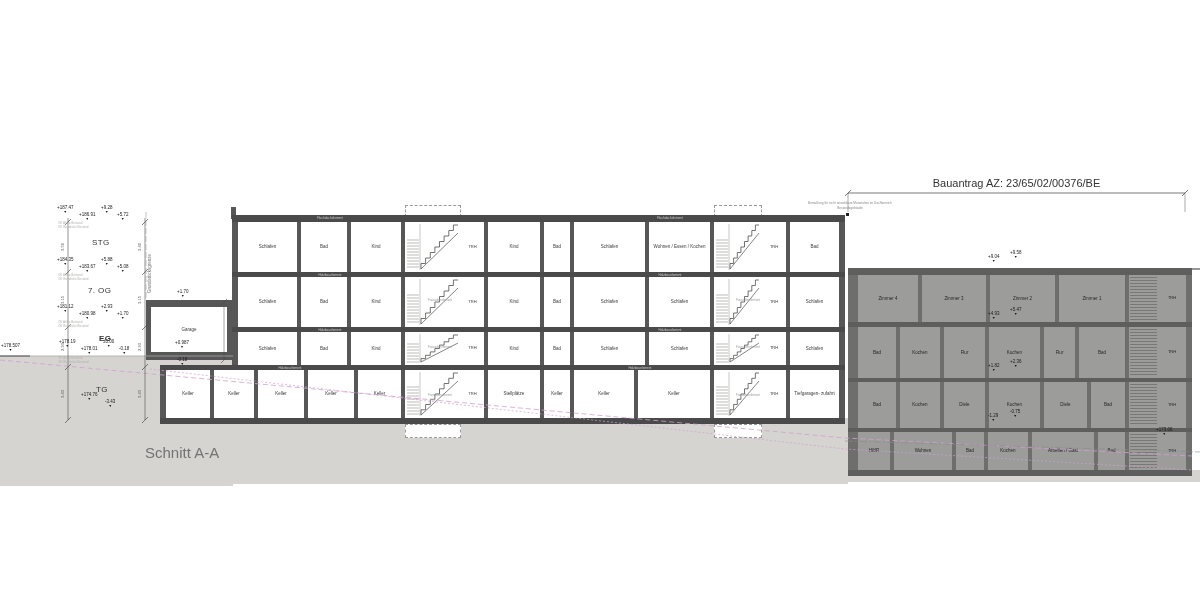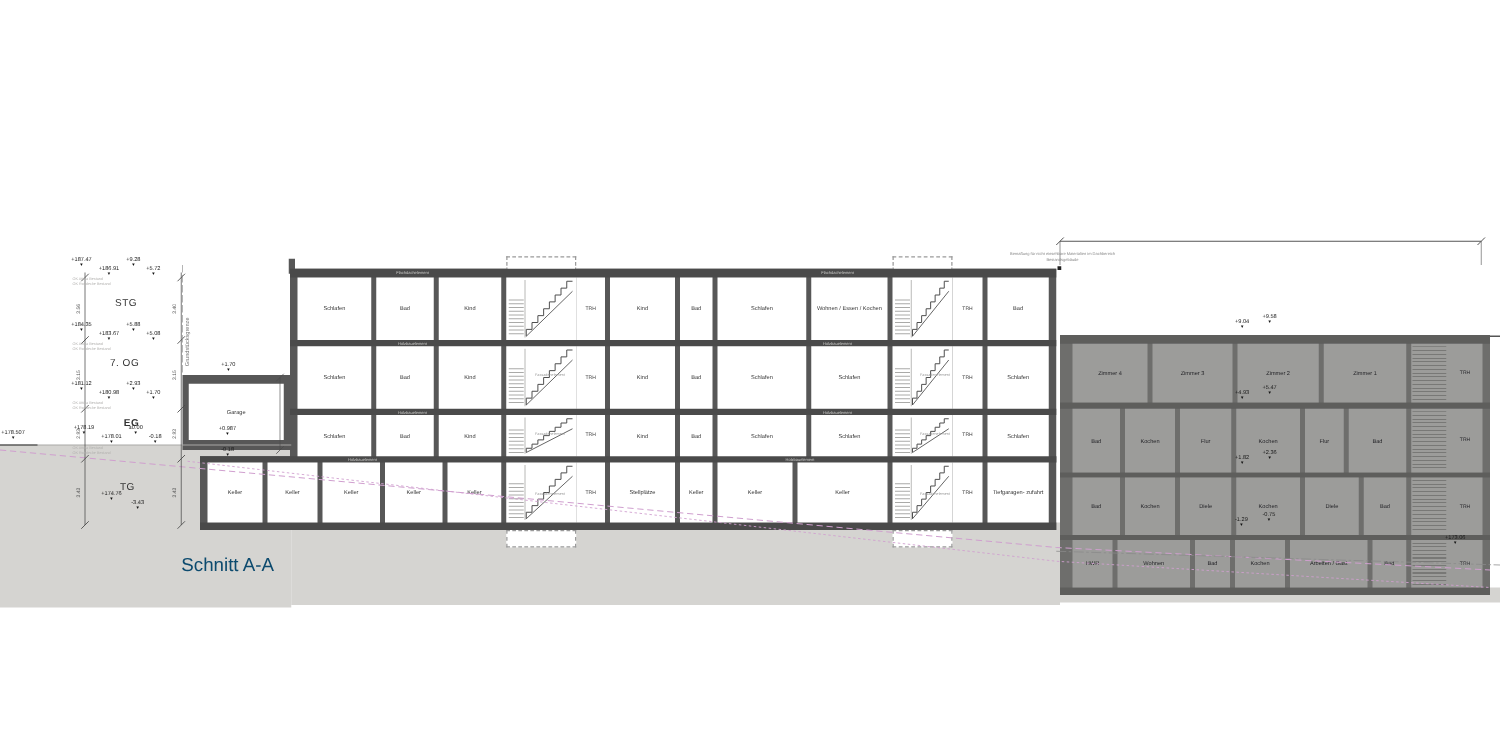--- a/index.html
+++ b/index.html
@@ -17,30 +17,31 @@
   .stairbox{position:absolute;background:#fff;z-index:10;}
   .dashedbox{position:absolute;border:0.8px dashed #9a9a9a;background:#fff;z-index:6;box-sizing:border-box;}
   .trh-hatch{position:absolute;z-index:11;
         background:repeating-linear-gradient(to bottom,#787876 0,#787876 0.8px,transparent 0.8px,transparent 3px);}
   .ev{position:absolute;font-size:4.5px;color:#1a1a1a;line-height:1;text-align:center;white-space:nowrap;z-index:30;}
   .ev::after{content:"▼";display:block;font-size:3.5px;margin-top:0.5px;color:#111;}
   .slabel{position:absolute;font-size:3.2px;color:#c9c9c7;text-align:center;white-space:nowrap;z-index:12;width:80px;}
   .stairlabel{position:absolute;font-size:3px;color:#999;white-space:nowrap;z-index:12;width:30px;text-align:center;}
   .flabel{position:absolute;font-size:8px;color:#333;letter-spacing:0.4px;z-index:30;}
   .subann{position:absolute;font-size:3px;color:#b3b2b0;line-height:1.3;white-space:nowrap;z-index:30;}
-  .title{position:absolute;left:145px;top:444px;font-size:15px;color:#0c4a6e;z-index:40;}
+  .title{position:absolute;left:145px;top:444px;font-size:15px;color:#737373;z-index:40;}
   .bauantrag{position:absolute;left:848px;top:177px;width:337px;text-align:center;font-size:11px;color:#333;z-index:40;}
   .note{position:absolute;left:786px;width:128px;text-align:center;font-size:3.2px;color:#8a8a8a;z-index:40;line-height:1.2;}
   #overlay{position:absolute;left:0;top:0;z-index:20;pointer-events:none;}
 </style>
 </head>
 <body>
 
 <div id="canvas">
   <div class="title">Schnitt A-A</div>
+  <div class="bauantrag">Bauantrag AZ: 23/65/02/00376/BE</div>
   <div class="note" style="top:202px">Bemaßung für nicht einsehbare Materialien im Dachbereich</div>
   <div class="note" style="top:207px">Bestandsgebäude</div>
 <div class="terrain" style="position: absolute; left: 0px; top: 356px; width: 233px; height: 130px;"></div>
     <div class="terrain" style="position: absolute; left: 233px; top: 418px; width: 615px; height: 66px;"></div>
     <div class="terrain" style="position: absolute; left: 848px; top: 470px; width: 352px; height: 12px;"></div>
     <div class="structure" style="position: absolute; left: 232px; top: 215px; width: 613px; height: 155px;"></div>
     <div class="structure" style="position: absolute; left: 160px; top: 365px; width: 685px; height: 59px;"></div>
     <div class="structure" style="position: absolute; left: 231px; top: 207px; width: 5px; height: 12px;"></div>
     <div class="slab" style="position: absolute; left: 232px; top: 215px; width: 613px; height: 7px;"></div>
     <div class="slab" style="position: absolute; left: 232px; top: 272px; width: 613px; height: 5px;"></div>

